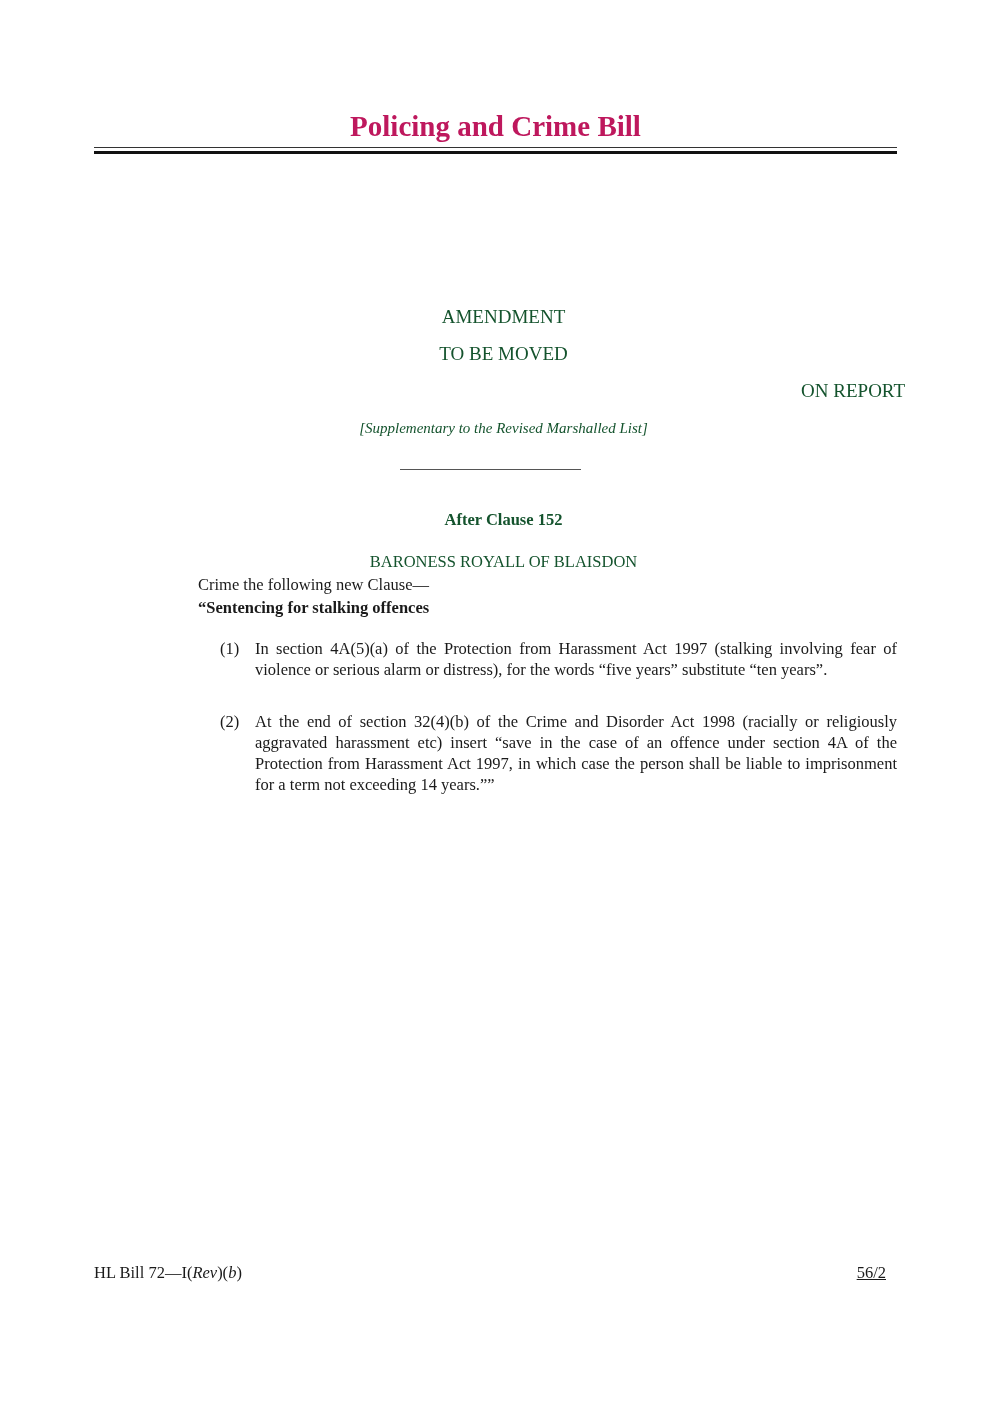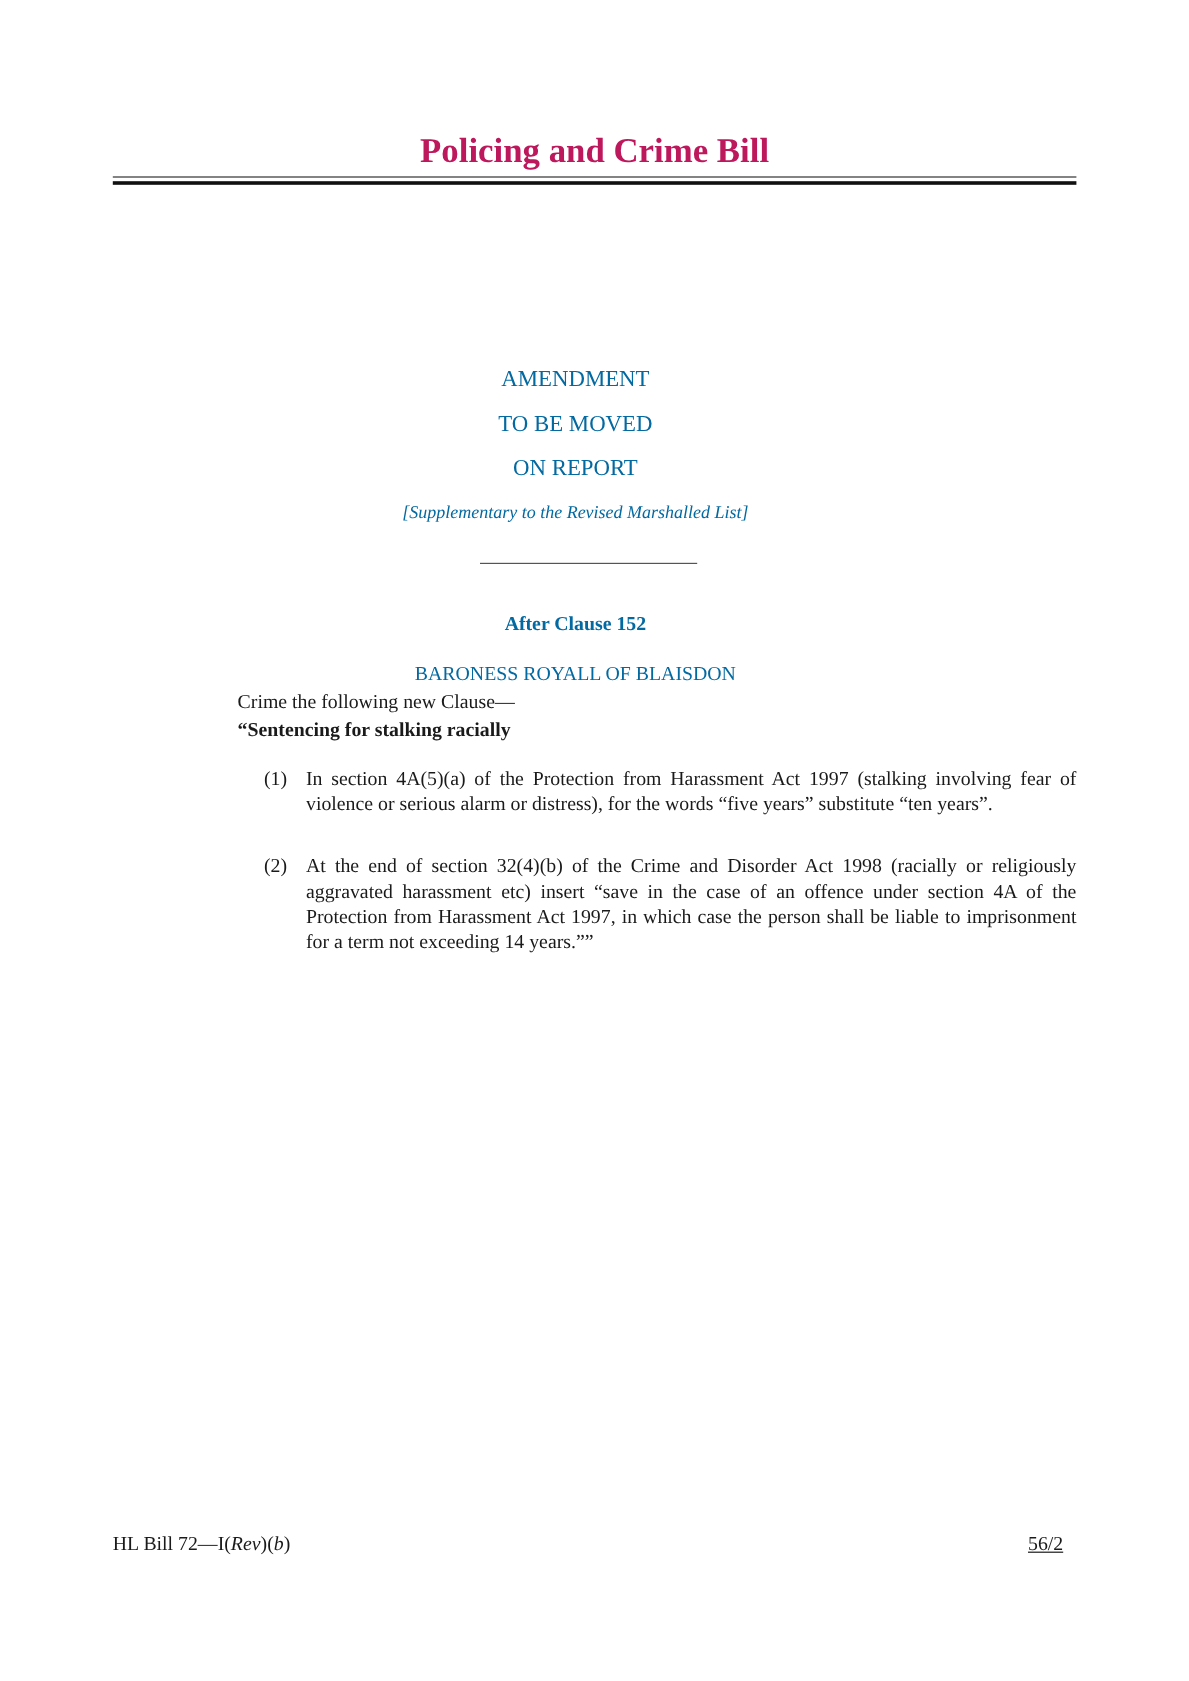--- a/index.html
+++ b/index.html
@@ -9,66 +9,66 @@
     }
     .title {
       position: absolute; left: 94px; width: 803px; top: 106px;
       text-align: center; font-weight: bold; font-size: 29px; line-height: 40px;
       color: #be185d;
     }
     .rule-thin { position: absolute; left: 94px; width: 803px; top: 147px; height: 1px; background: #333; }
     .rule-thick { position: absolute; left: 94px; width: 803px; top: 151px; height: 3px; background: #111; }
 
     .center-line {
-      position: absolute; left: 78px; width: 803px; text-align: center;
-      font-size: 19px; line-height: 24px; color: #0369a1;
+      position: absolute; left: 102px; width: 803px; text-align: center;
+      font-size: 19px; line-height: 24px; color: #14532d;
     }
     .italic { font-style: italic; font-size: 15px; }
     .short-rule { position: absolute; left: 400px; width: 181px; top: 469px; height: 1px; background: #555; }
 
     .heading-bold { font-weight: bold; font-size: 16.5px; }
     .proposer { font-size: 16.5px; }
 
     .left-line {
       position: absolute; left: 198px; font-size: 16.5px; line-height: 22px;
     }
     .clause-title { font-weight: bold; }
 
     .para {
       position: absolute; left: 220px; width: 677px;
       font-size: 16.5px; line-height: 21px;
     }
     .para .num { position: absolute; left: 0; top: 0; }
     .para .text { margin-left: 35px; text-align: justify; }
 
     .footer {
-      position: absolute; top: 1262px; font-size: 16.5px; line-height: 22px; margin-top: 14px;
+      position: absolute; top: 1262px; font-size: 16.5px; line-height: 22px;
     }
     .footer-left { left: 94px; }
     .footer-right { right: 105px; text-decoration: underline; }
   </style>
 </head>
 <body>
 
 <div class="title">Policing and Crime Bill</div>
 <div class="rule-thin"></div>
 <div class="rule-thick"></div>
 
 <div class="center-line" style="top:305px;">AMENDMENT</div>
 <div class="center-line" style="top:342px;">TO BE MOVED</div>
-<div class="center-line" style="top:379px;">ON REPORT</div>
+<div class="center-line" style="top:379px;text-align:right;">ON REPORT</div>
 <div class="center-line italic" style="top:416px;">[Supplementary to the Revised Marshalled List]</div>
 
 <div class="short-rule"></div>
 
 <div class="center-line heading-bold" style="top:508px;">After Clause 152</div>
 <div class="center-line proposer" style="top:550px;">BARONESS ROYALL OF BLAISDON</div>
 
 <div class="left-line" style="top:574px;">Crime the following new Clause—</div>
-<div class="left-line clause-title" style="top:597px;">“Sentencing for stalking racially</div>
+<div class="left-line clause-title" style="top:597px;">“Sentencing for stalking offences</div>
 
 <div class="para" style="top:638px;">
   <span class="num">(1)</span>
   <div class="text">In section 4A(5)(a) of the Protection from Harassment Act 1997 (stalking involving fear of violence or serious alarm or distress), for the words “five years” substitute “ten years”.</div>
 </div>
 
 <div class="para" style="top:711px;">
   <span class="num">(2)</span>
   <div class="text">At the end of section 32(4)(b) of the Crime and Disorder Act 1998 (racially or religiously aggravated harassment etc) insert “save in the case of an offence under section 4A of the Protection from Harassment Act 1997, in which case the person shall be liable to imprisonment for a term not exceeding 14 years.””</div>
 </div>

